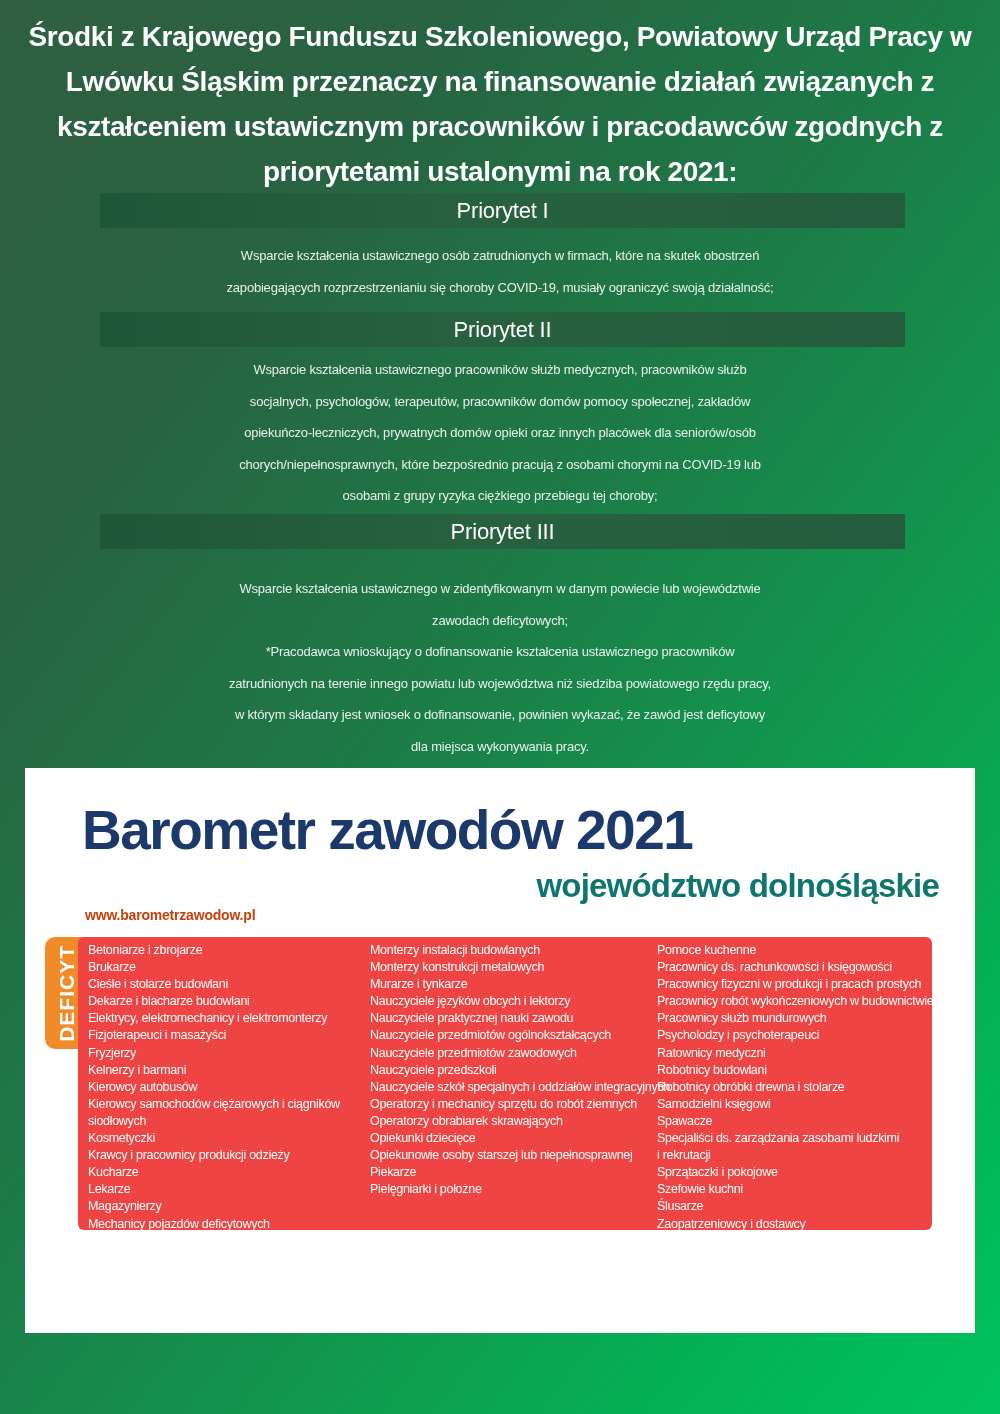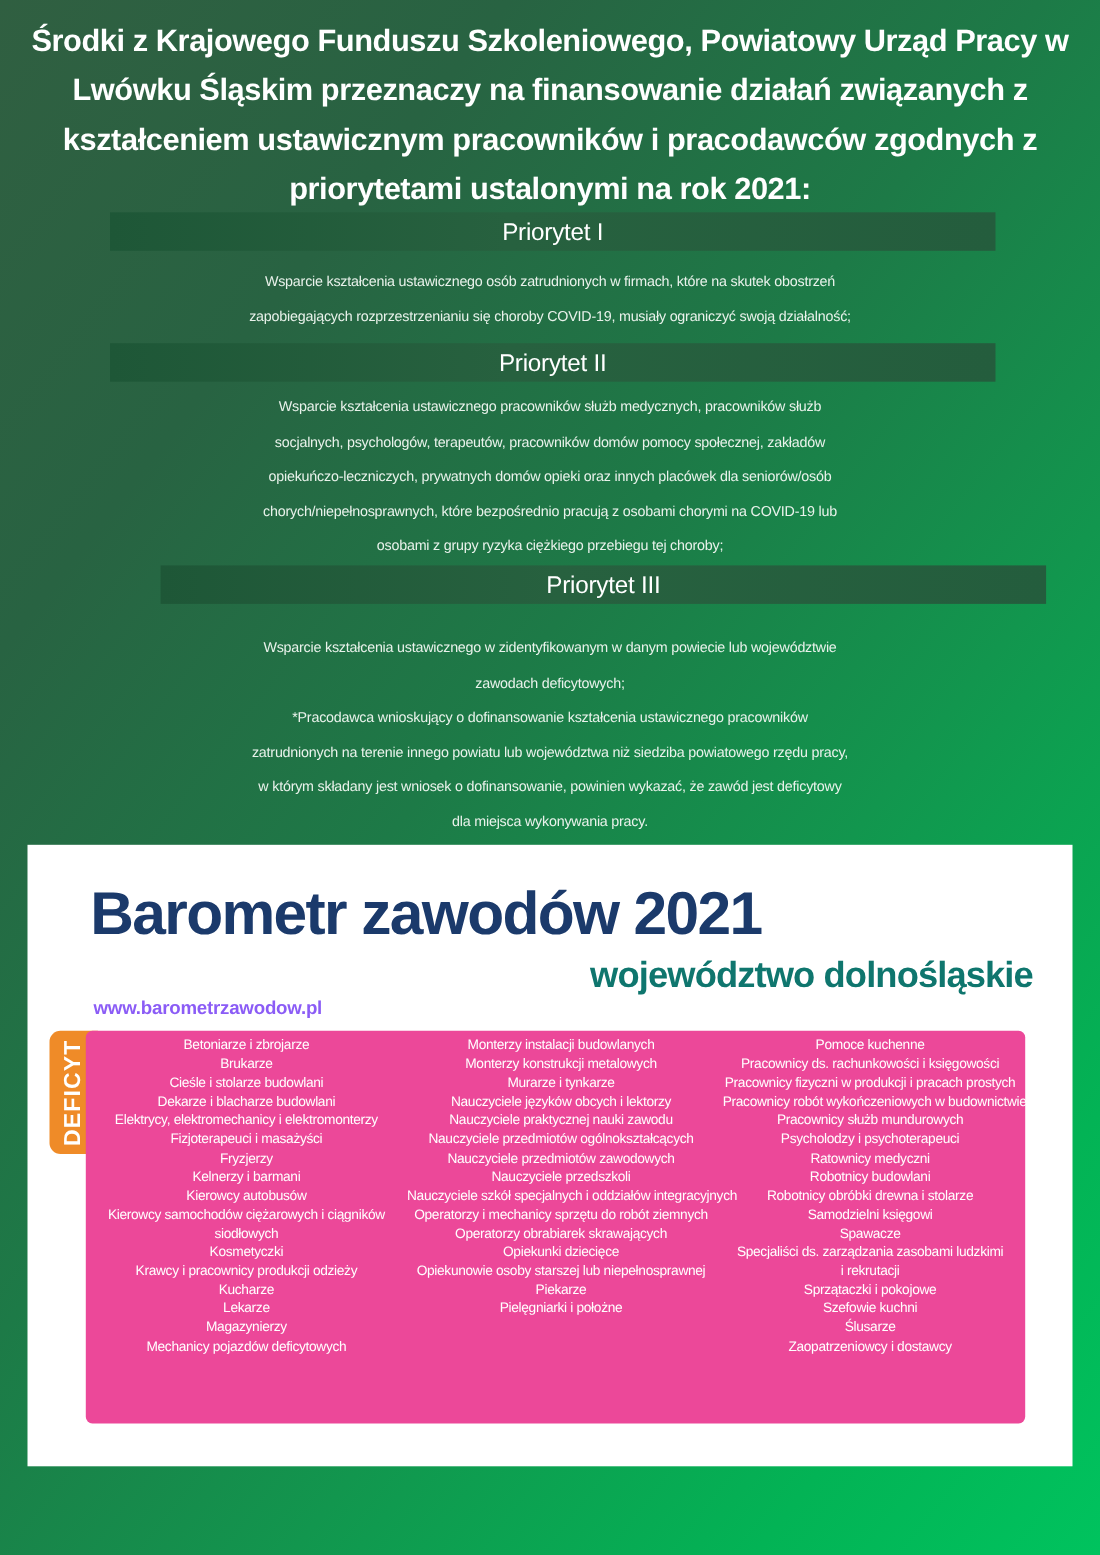--- a/index.html
+++ b/index.html
@@ -14,21 +14,21 @@
     line-height:45px;letter-spacing:-0.4px;white-space:pre-line;
   }
   .banner{
     position:absolute;left:100px;width:805px;height:35px;
     background:linear-gradient(90deg,#1e5737 0%,#27613f 45%,#245d3d 100%);
     display:flex;align-items:center;justify-content:center;
     color:#ffffff;font-size:22px;font-weight:normal;letter-spacing:-0.2px;
   }
   #banner1{top:193px;}
   #banner2{top:312px;}
-  #banner3{top:514px;margin-left:46px;}
+  #banner3{top:514px;}
   .para{
     position:absolute;left:5px;width:990px;text-align:center;
     color:#e9f2eb;font-size:13px;line-height:31.5px;white-space:pre-line;
     letter-spacing:-0.2px;
   }
   #para1{top:240px;}
   #para2{top:354px;}
   #para3{top:573px;}
   .whitebox{
     position:absolute;left:25px;top:768px;width:950px;height:565px;
@@ -39,34 +39,34 @@
     color:#1b3a6b;font-size:55px;font-weight:bold;letter-spacing:-1.5px;
     white-space:nowrap;
   }
   .baro-subtitle{
     position:absolute;right:36px;top:99px;
     color:#0f766e;font-size:33px;font-weight:bold;letter-spacing:-0.8px;
     white-space:nowrap;
   }
   .baro-www{
     position:absolute;left:60px;top:139px;
-    color:#8b5cf6;font-size:17px;font-weight:bold;letter-spacing:-0.2px;
+    color:#c2410c;font-size:14px;font-weight:bold;letter-spacing:-0.2px;
   }
   .deficyt-tab{
     position:absolute;left:20px;top:169px;width:44px;height:112px;
     background:#ef8b28;border-radius:10px 0 0 10px;
     display:flex;align-items:center;justify-content:center;
   }
   .deficyt-label{
     writing-mode:vertical-rl;transform:rotate(180deg);
     color:#ffffff;font-size:21px;font-weight:bold;letter-spacing:1px;
   }
   .orange-panel{
-    position:absolute;left:53px;top:169px;width:854px;height:357px;
-    background:#ec4899;border-radius:6px;text-align:center;
+    position:absolute;left:53px;top:169px;width:854px;height:293px;
+    background:#ef4444;border-radius:6px;
   }
   .occ-col{
     position:absolute;top:5px;color:#ffffff;
     font-size:12.5px;line-height:17.1px;letter-spacing:-0.3px;
   }
   #col1{left:10px;width:272px;}
   #col2{left:292px;width:280px;}
   #col3{left:579px;width:268px;}
   .occ-item{white-space:pre;}
 </style>

